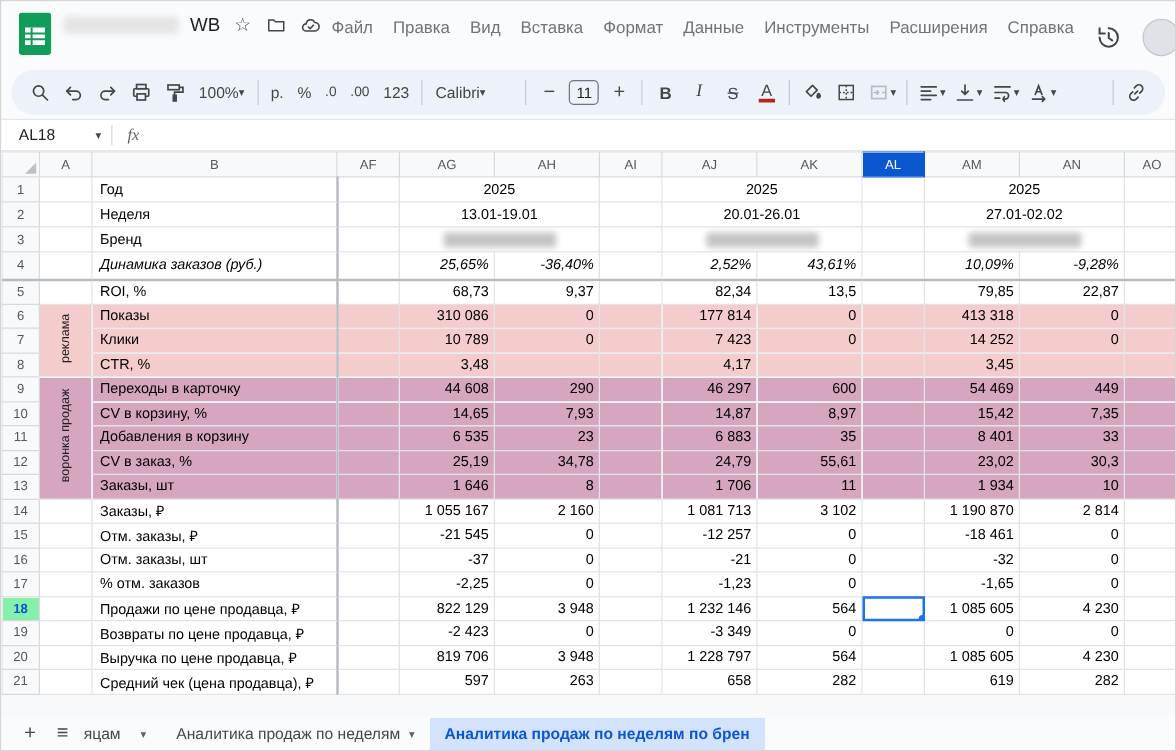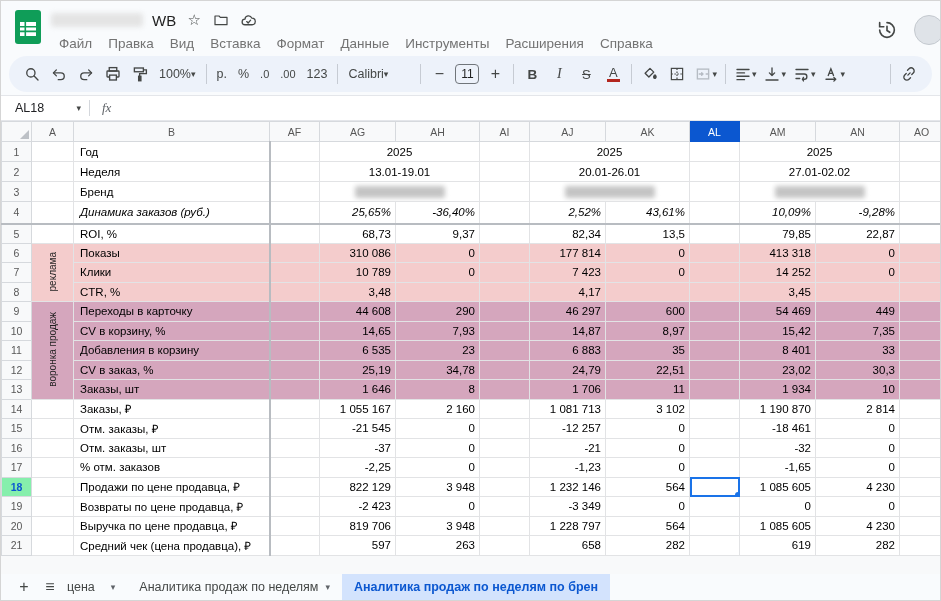--- a/index.html
+++ b/index.html
@@ -3,21 +3,21 @@
 <meta charset="utf-8">
 <style>
 *{box-sizing:border-box;margin:0;padding:0}
 html,body{width:941px;height:601px;overflow:hidden}
 body{font-family:"Liberation Sans",sans-serif;color:#1f1f1f;background:#fff}
 .app{width:941px;height:601px;border:1px solid #d5d5d5;background:#f9fbfd;display:flex;flex-direction:column;overflow:hidden}
 
 
 .topbar{height:54px;display:flex;align-items:flex-start;padding:8px 10px 0 14px;flex:none}
 .logo{flex:none;margin-right:10px;margin-top:1px}
-.title-block{display:flex;flex-direction:column;min-width:0}
+.title-block{display:flex;flex-direction:row;min-width:0}
 .title-row{display:flex;align-items:center;gap:9px;height:22px}
 .redacted-title{width:92px;height:14px;background:#e4e4e4;filter:blur(2.5px);border-radius:3px}
 .title-suffix{font-size:15px;color:#1f1f1f}
 .mini-icon{width:18px;height:18px;color:#444746;display:flex;align-items:center;justify-content:center;font-size:15px}
 .menu-bar{display:flex;align-items:center;margin-top:2px}
 .menu-item{font-size:13.5px;padding:3px 8px;border-radius:6px;white-space:nowrap;color:#737373}
 .top-right{margin-left:auto;display:flex;align-items:center;gap:16px;padding-top:6px}
 .history-icon{width:22px;height:22px;color:#444746}
 .avatar{width:30px;height:30px;border-radius:50%;background:#dfe3e8;border:1px solid #c4c9cf;margin-right:-14px;flex:none}
 
@@ -454,21 +454,21 @@
             <td></td>
           </tr>
           <tr class="mauve">
             <th class="rowhdr">12</th>
             <td class="colb">CV в заказ, %</td>
             <td></td>
             <td class="num">25,19</td>
             <td class="num">34,78</td>
             <td></td>
             <td class="num">24,79</td>
-            <td class="num">22,51</td>
+            <td class="num">55,61</td>
             <td></td>
             <td class="num">23,02</td>
             <td class="num">30,3</td>
             <td></td>
           </tr>
           <tr class="mauve">
             <th class="rowhdr">13</th>
             <td class="colb b">Заказы, шт</td>
             <td></td>
             <td class="num b">1 646</td>
@@ -602,21 +602,21 @@
             <td></td>
           </tr>
         </tbody>
       </table>
   </div>
 
   <div class="tabbar">
     <span class="tab-btn">+</span>
     <span class="tab-btn">≡</span>
     <div style="display:flex;align-items:center;overflow:hidden">
-        <div class="sheet-tab partial">цена</div>
+        <div class="sheet-tab partial">яцам</div>
         <div class="sheet-tab">
           <span class="tab-caret">▾</span>
         </div>
         <div class="sheet-tab">
           <span>Аналитика продаж по неделям</span>
           <span class="tab-caret">▾</span>
         </div>
         <div class="sheet-tab active">
           <span>Аналитика продаж по неделям по брен</span>
         </div>

